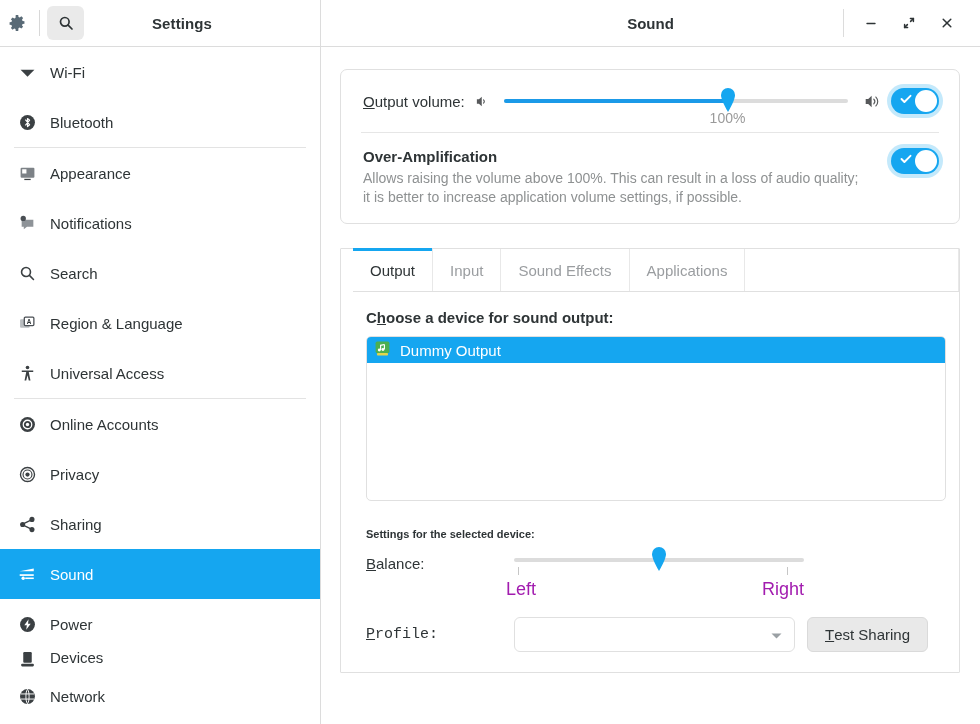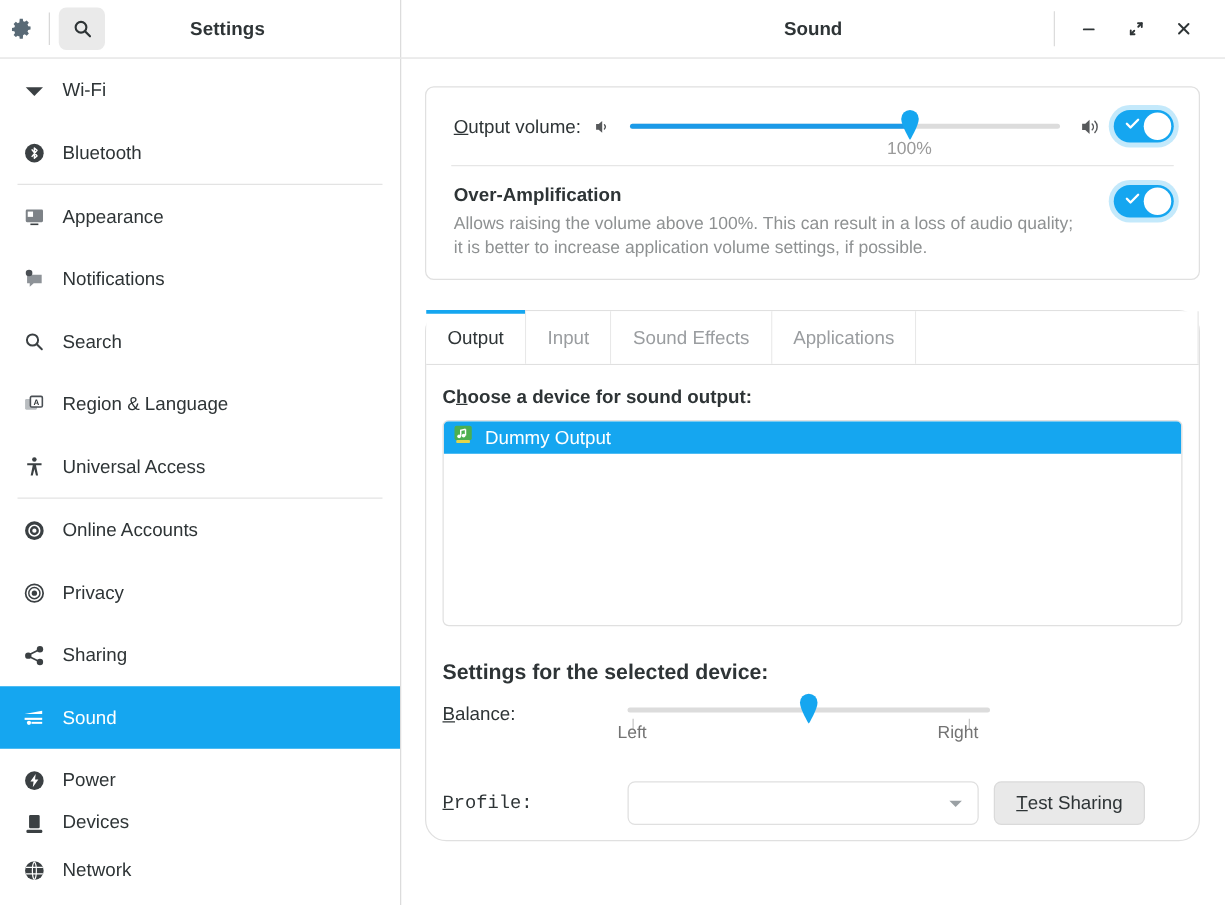--- a/index.html
+++ b/index.html
@@ -78,49 +78,49 @@
   .amp-desc { font-size: 14px; color: #8e9192; line-height: 19px; max-width: 505px; }
 
   .sw { width: 48px; height: 26px; border-radius: 13px; background: #15a6f0; position: relative;
         cursor: pointer; flex: 0 0 48px; }
   .sw.focused { box-shadow: 0 0 0 4px rgba(21,166,240,.25); }
   .sw .knob { position: absolute; top: 2px; right: 2px; width: 22px; height: 22px;
               border-radius: 50%; background: #fff; }
   .sw .chk { position: absolute; left: 9px; top: 6px; color: #fff; font-size: 12px; line-height: 12px; }
 
   
-  .notebook { margin-top: 24px; border: 1px solid #e0e0e0; border-radius: 17px;
-              background: #fff; height: 425px; display: flex; flex-direction: column; }
+  .notebook { margin-top: 24px; border: 1px solid #e0e0e0; border-radius: 1px;
+              background: #fff; height: 425px; display: flex; flex-direction: column; padding-left: 12px; }
   .tabs { display: flex; height: 43px; border-bottom: 1px solid #e0e0e0; flex: 0 0 43px; }
   .tab { padding: 0 17px; display: flex; align-items: center; font-size: 15px; color: #9a9da0;
          border-right: 1px solid #e8e8e8; cursor: pointer; position: relative; background: #fff; }
   .tab.active { color: #2e3436; }
   .tab.active:before { content: ""; position: absolute; left: 0; right: 0; top: -1px;
                        height: 3px; background: #15a6f0; }
   .tabs-filler { flex: 1; border-bottom: none; }
 
   .page { flex: 1; padding: 17px 13px 0 13px; display: flex; flex-direction: column; }
   .page-label { font-size: 15px; font-weight: bold; color: #2e3436; margin-bottom: 10px; }
   .page-label u { text-decoration: underline; }
   .devlist { border: 1px solid #e0e0e0; border-radius: 5px; height: 165px; overflow: hidden; }
   .dev-row { height: 26px; display: flex; align-items: center; padding-left: 7px;
              background: #15a6f0; cursor: pointer; }
   .dev-row .dname { font-size: 15px; color: #fff; margin-left: 9px; }
 
-  .settings-label { font-size: 17px; font-weight: bold; color: #2e3436;
+  .settings-label { font-size: 11px; font-weight: bold; color: #2e3436;
                     margin-top: 27px; margin-bottom: 7px; }
   .bal-row { display: flex; align-items: flex-start; height: 56px; }
   .bal-label { font-size: 15px; color: #2e3436; width: 148px; padding-top: 8px; }
   .bal-label u { text-decoration: underline; }
   .bal-slider { position: relative; width: 290px; height: 56px; }
   .bal-track { position: absolute; left: 0; right: 0; top: 11px; height: 4px;
                background: #dcdcdc; border-radius: 2px; }
   .bal-pin { position: absolute; top: -2px; width: 18px; height: 26px; margin-left: -9px; cursor: pointer; }
   .bal-tick { position: absolute; top: 20px; width: 1px; height: 8px; background: #c6c6c6; }
-  .bal-end { position: absolute; top: 22px; font-size: 14px; color: #737373; }
+  .bal-end { position: absolute; top: 32px; font-size: 18px; color: #a21caf; }
 
   .prof-row { display: flex; align-items: center; margin-top: 14px; }
   .prof-label { font-size: 15px; color: #2e3436; width: 148px; font-family: Liberation Mono, monospace; }
   .prof-label u { text-decoration: underline; }
   .combo { width: 281px; height: 35px; border: 1px solid #e0e0e0; border-radius: 6px;
            background: #fff; display: flex; align-items: center; justify-content: flex-end;
            padding-right: 12px; cursor: pointer; }
   .test-btn { margin-left: 12px; height: 35px; padding: 0 17px; background: #e9e9e9;
               border: 1px solid #dadada; border-radius: 6px; display: flex; align-items: center;
               font-size: 15px; color: #2e3436; cursor: pointer; }

